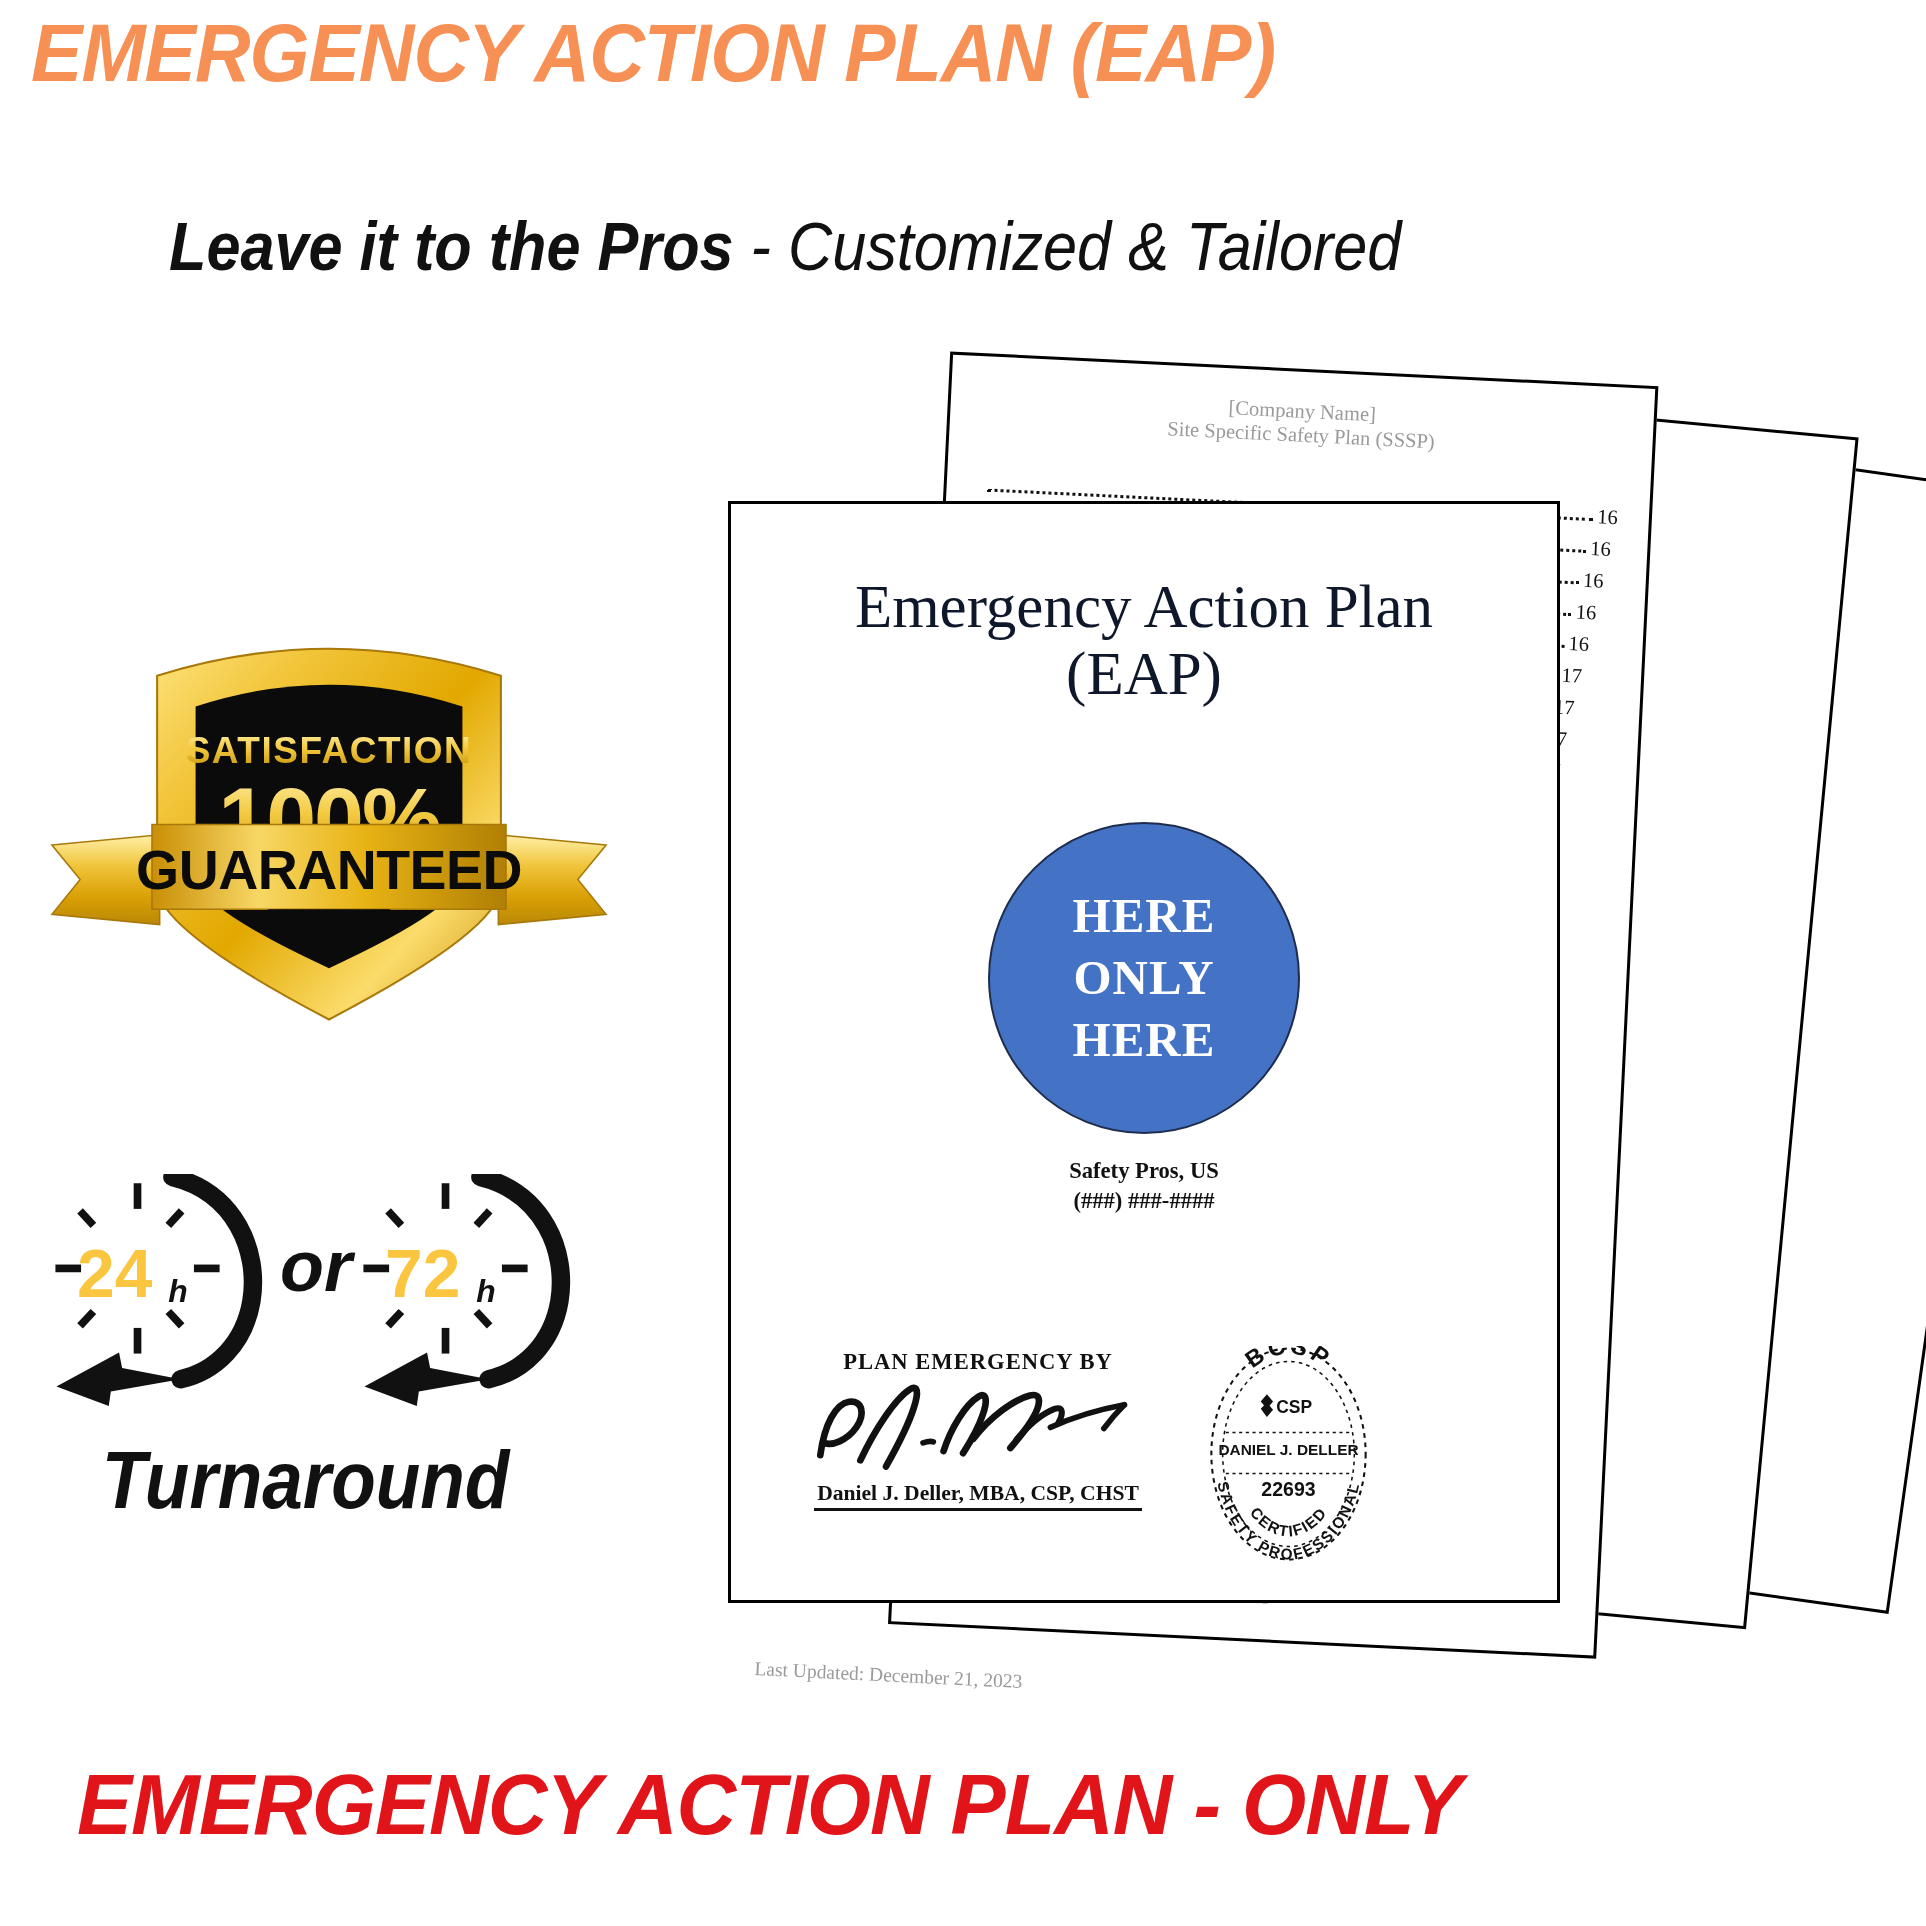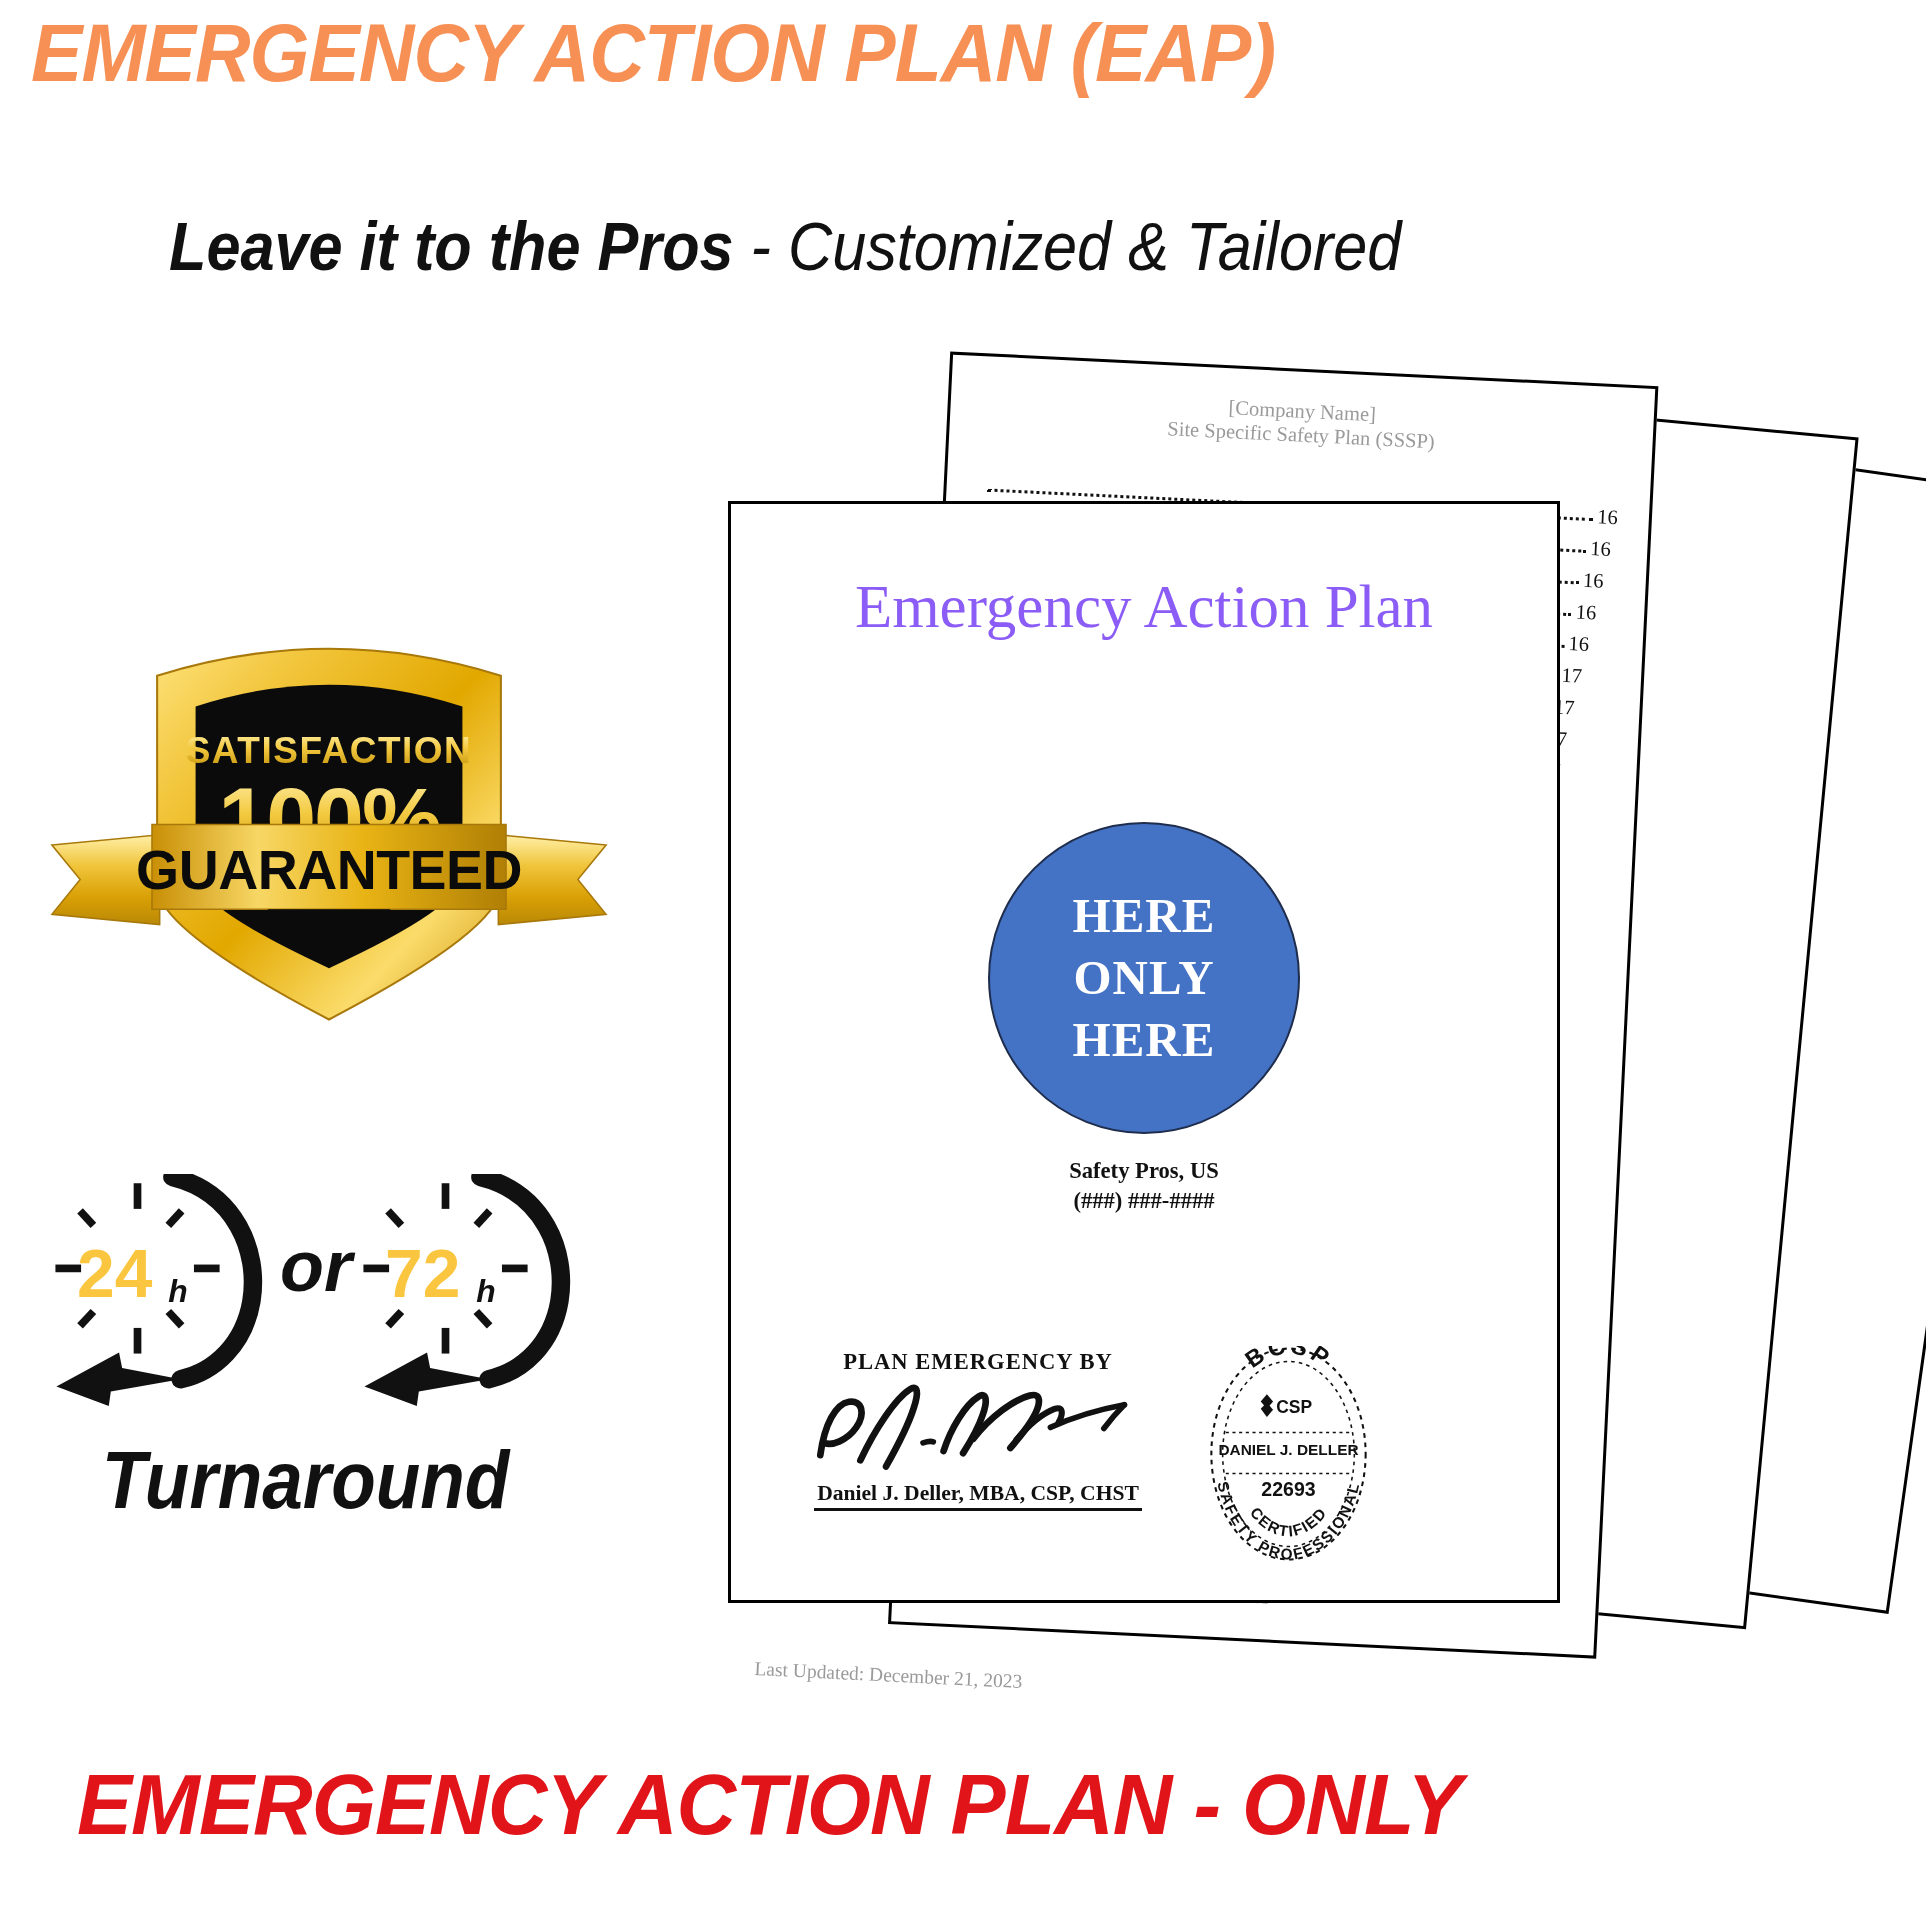--- a/index.html
+++ b/index.html
@@ -90,21 +90,21 @@
   .blanklbl{
     position:absolute; font-family:"Liberation Serif", serif;
     font-size:21.6px; color:#111; border-bottom:2.1px solid #111;
     white-space:nowrap;
   }
 
   
   #cover-title{
     position:absolute; left:0; right:0; top:69px; text-align:center;
     font-family:"Liberation Serif", serif; font-size:61px;
-    line-height:67px; color:#8b5cf6;
+    line-height:67px; color:#0f172a;
   }
   #logo-circle{
     position:absolute; left:50%; top:318px; transform:translateX(-50%);
     width:308px; height:308px; border-radius:50%;
     background:#4472C4; border:2.6px solid #1f2d4d;
     display:flex; flex-direction:column; align-items:center;
     justify-content:center;
   }
   #logo-circle span{
     display:block; color:#ffffff; font-family:"Liberation Serif", serif;
@@ -475,20 +475,21 @@
         </div>
       <div class="pgfoot" style="bottom:30px;">3 of 21</div>
     </div>
   </div>
 
   <div class="sheet" id="cover" style="left:45px; top:172px; width:832px; height:1102px; z-index:20;">
     <div class="sheet-inner">
 
       <div id="cover-title">
         <div>Emergency Action Plan</div>
+        <div>(EAP)</div>
       </div>
 
       <div id="logo-circle">
         <span>HERE</span>
         <span>ONLY</span>
         <span>HERE</span>
       </div>
 
       <div id="cover-addr">
         <div>Safety Pros, US</div>

